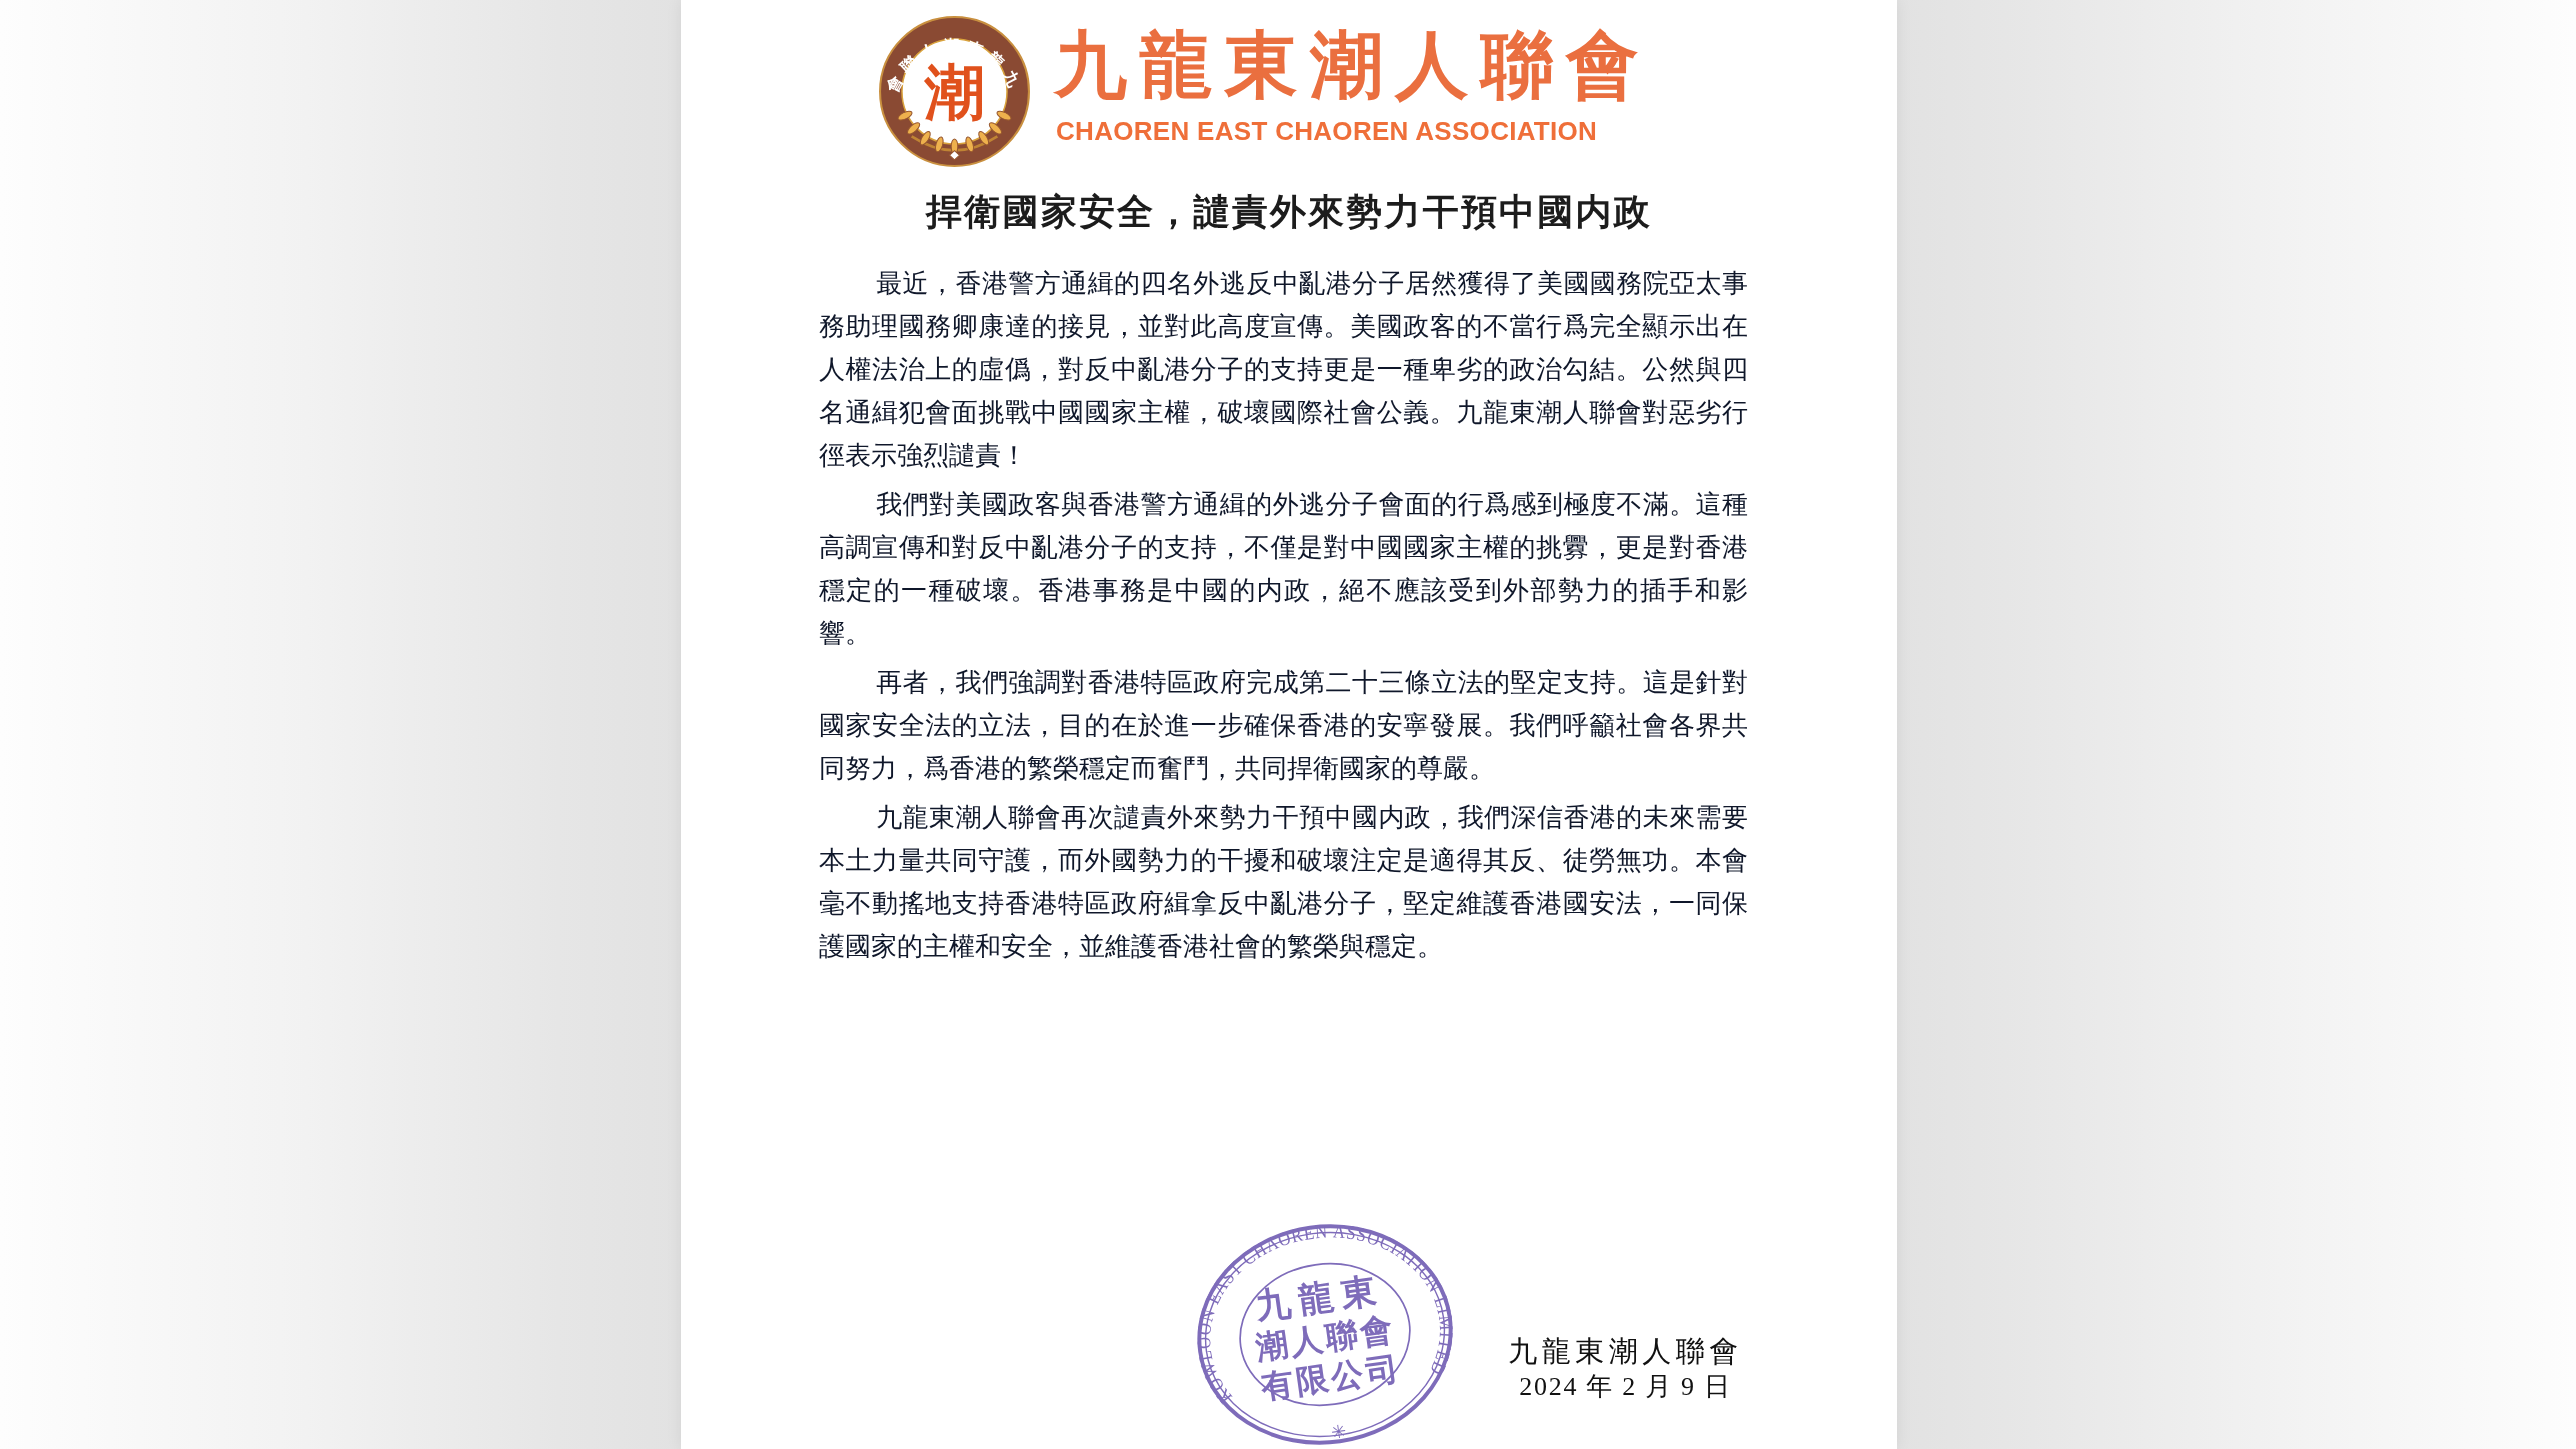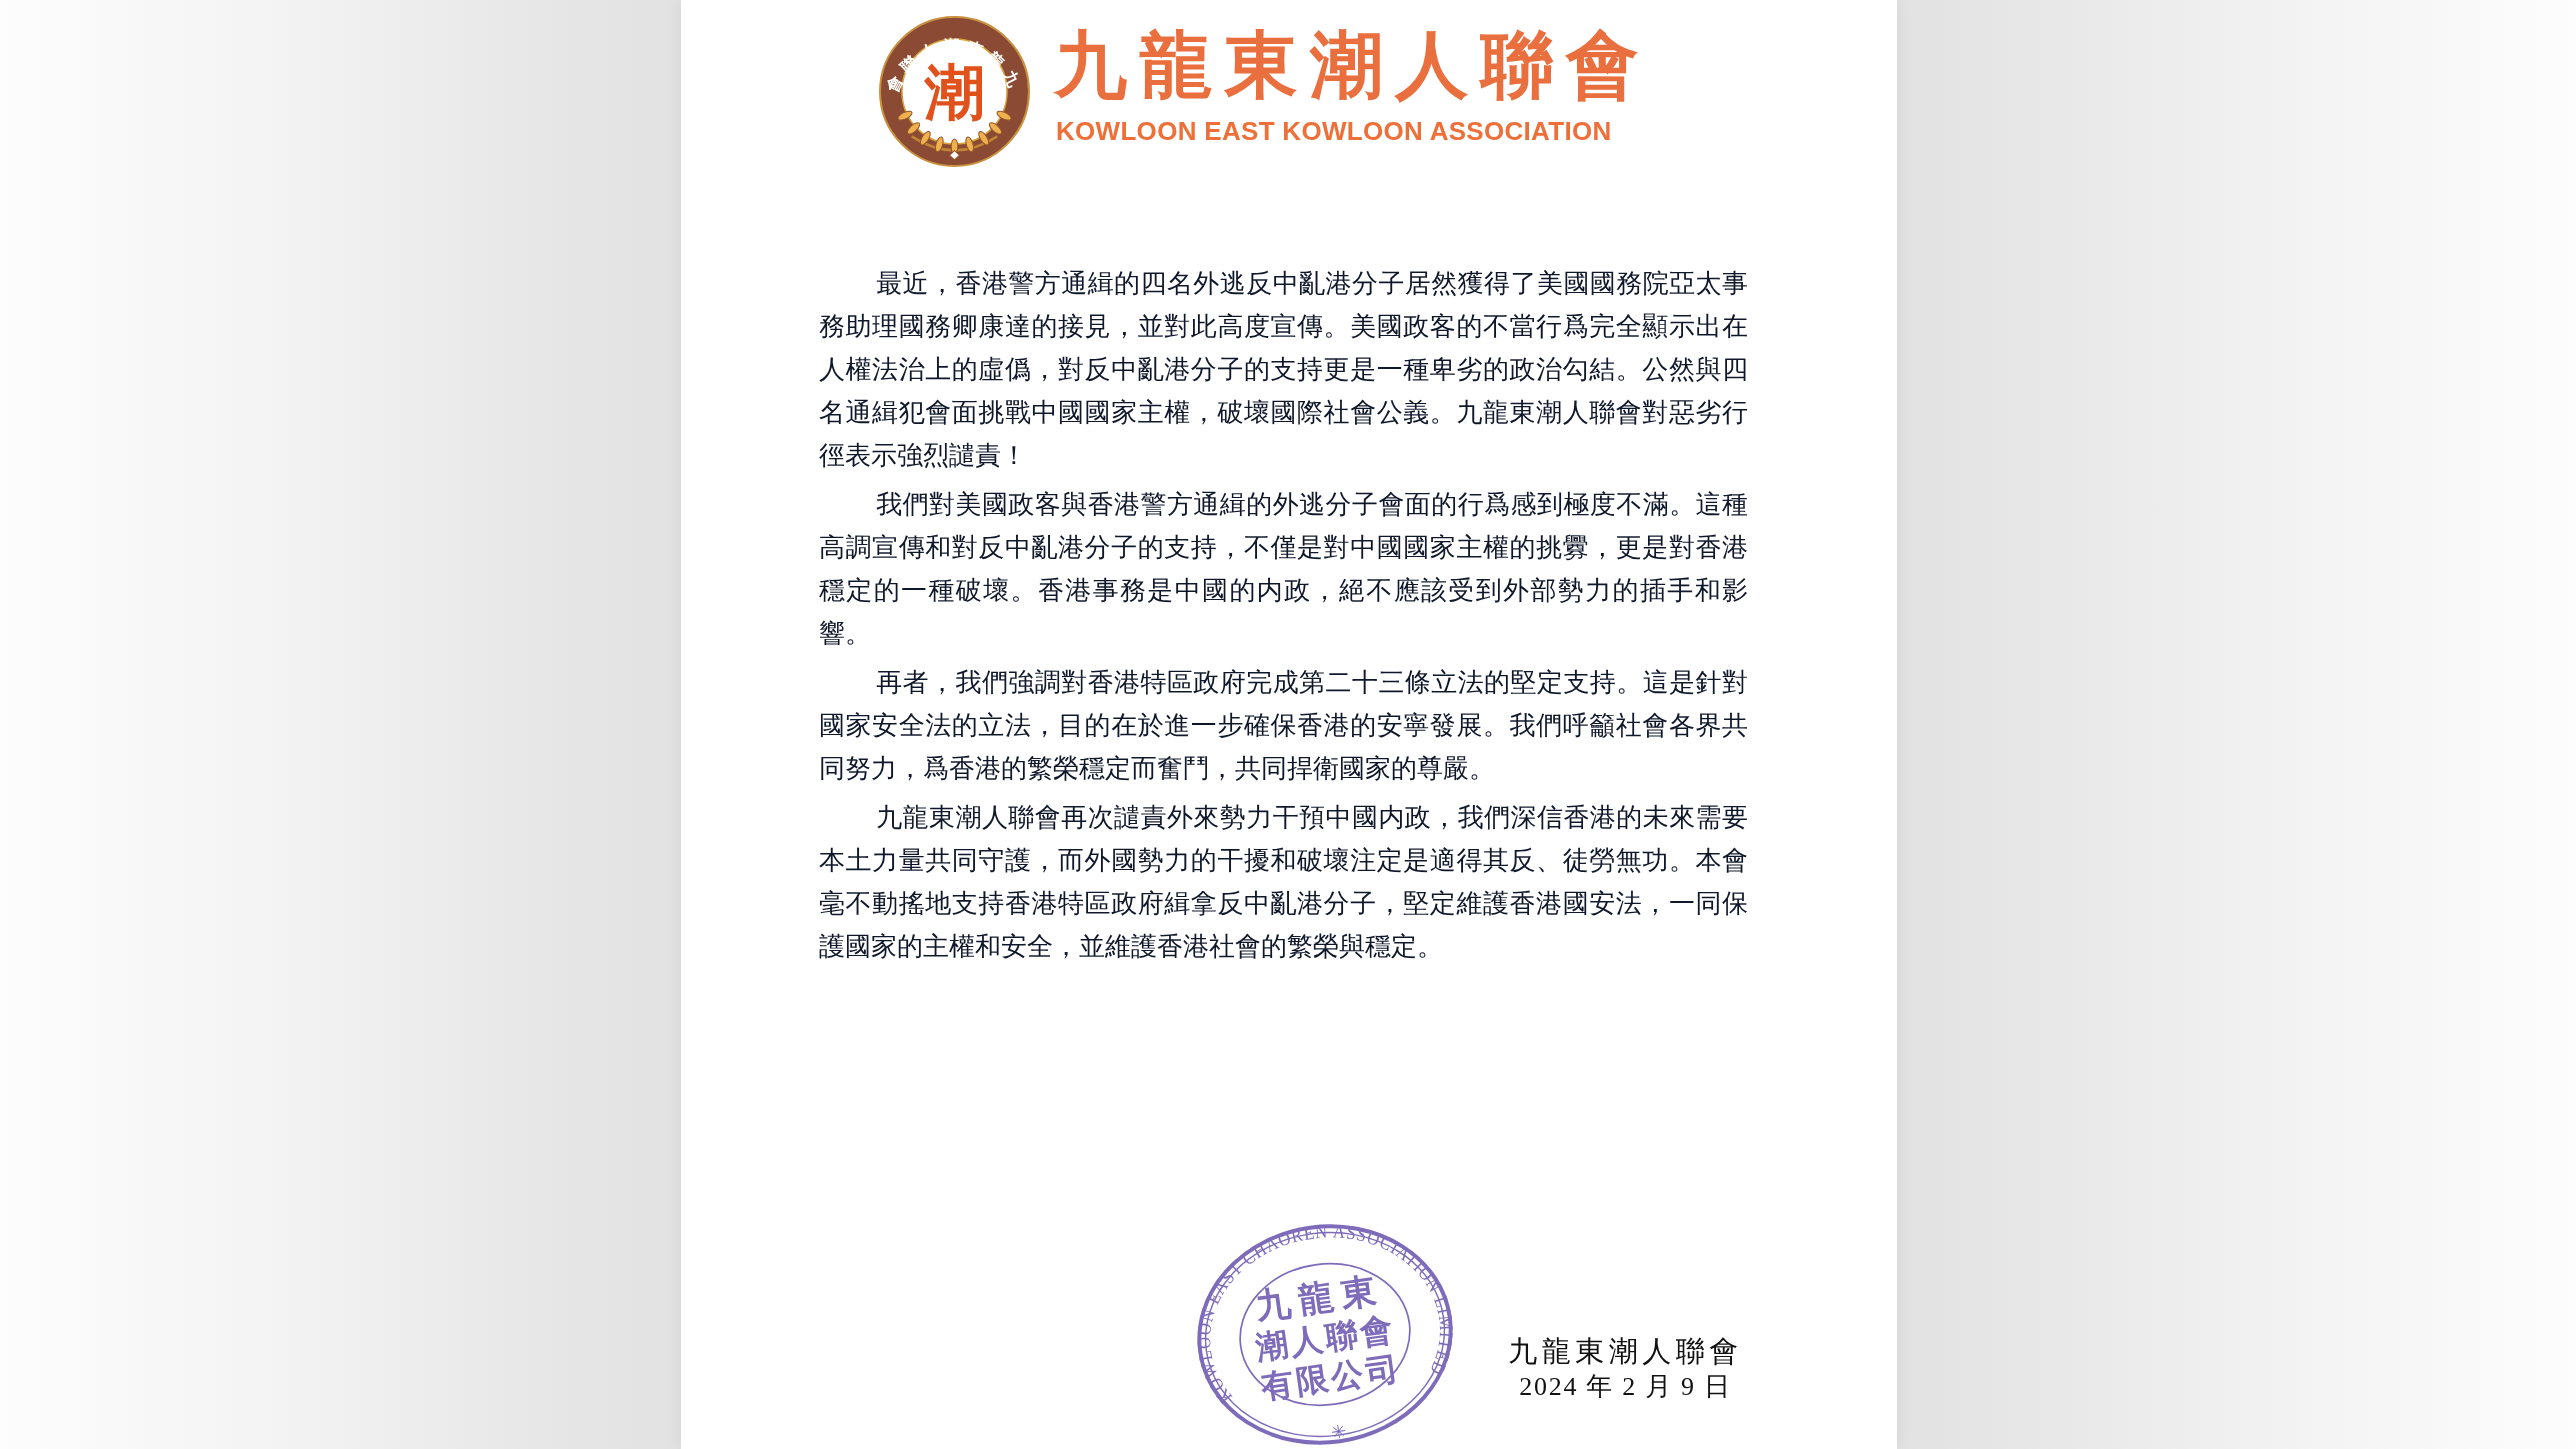--- a/index.html
+++ b/index.html
@@ -97,22 +97,23 @@
         <ellipse transform="rotate(16 150 150)" cx="150" cy="258" rx="6.5" ry="15" fill="#eeb14d" stroke="#96562f" stroke-width="2"></ellipse>
         <ellipse transform="rotate(32 150 150)" cx="150" cy="258" rx="6.5" ry="15" fill="#eeb14d" stroke="#96562f" stroke-width="2"></ellipse>
         <ellipse transform="rotate(48 150 150)" cx="150" cy="258" rx="6.5" ry="15" fill="#eeb14d" stroke="#96562f" stroke-width="2"></ellipse>
         <ellipse transform="rotate(64 150 150)" cx="150" cy="258" rx="6.5" ry="15" fill="#eeb14d" stroke="#96562f" stroke-width="2"></ellipse>
         <path d="M150,266 l10,9 -10,9 -10,-9 z" fill="#ffffff" stroke="#96562f" stroke-width="2"></path>
       </g>
       <text x="150" y="193" text-anchor="middle" font-size="118" font-weight="bold" fill="#e0511c" font-family="Liberation Serif, DejaVu Serif, serif">潮</text>
     </svg>
 
     <div class="org-zh">九龍東潮人聯會</div>
-    <div class="org-en">KOWLOON EAST KOWLOON ASSOCIATION</div>
+    <div class="org-en">CHAOREN EAST CHAOREN ASSOCIATION</div>
 
+    <div class="headline">捍衛國家安全，譴責外來勢力干預中國内政</div>
 
     <div class="body-text">
       <p>最近，香港警方通緝的四名外逃反中亂港分子居然獲得了美國國務院亞太事務助理國務卿康達的接見，並對此高度宣傳。美國政客的不當行爲完全顯示出在人權法治上的虛僞，對反中亂港分子的支持更是一種卑劣的政治勾結。公然與四名通緝犯會面挑戰中國國家主權，破壞國際社會公義。九龍東潮人聯會對惡劣行徑表示強烈譴責！</p>
       <p>我們對美國政客與香港警方通緝的外逃分子會面的行爲感到極度不滿。這種高調宣傳和對反中亂港分子的支持，不僅是對中國國家主權的挑釁，更是對香港穩定的一種破壞。香港事務是中國的内政，絕不應該受到外部勢力的插手和影響。</p>
       <p>再者，我們強調對香港特區政府完成第二十三條立法的堅定支持。這是針對國家安全法的立法，目的在於進一步確保香港的安寧發展。我們呼籲社會各界共同努力，爲香港的繁榮穩定而奮鬥，共同捍衛國家的尊嚴。</p>
       <p>九龍東潮人聯會再次譴責外來勢力干預中國内政，我們深信香港的未來需要本土力量共同守護，而外國勢力的干擾和破壞注定是適得其反、徒勞無功。本會毫不動搖地支持香港特區政府緝拿反中亂港分子，堅定維護香港國安法，一同保護國家的主權和安全，並維護香港社會的繁榮與穩定。</p>
     </div>
 
     <svg class="stamp" viewBox="0 0 460 400">
       <ellipse cx="230" cy="200" rx="222" ry="190" fill="none" stroke="#7561b5" stroke-width="7"></ellipse>

